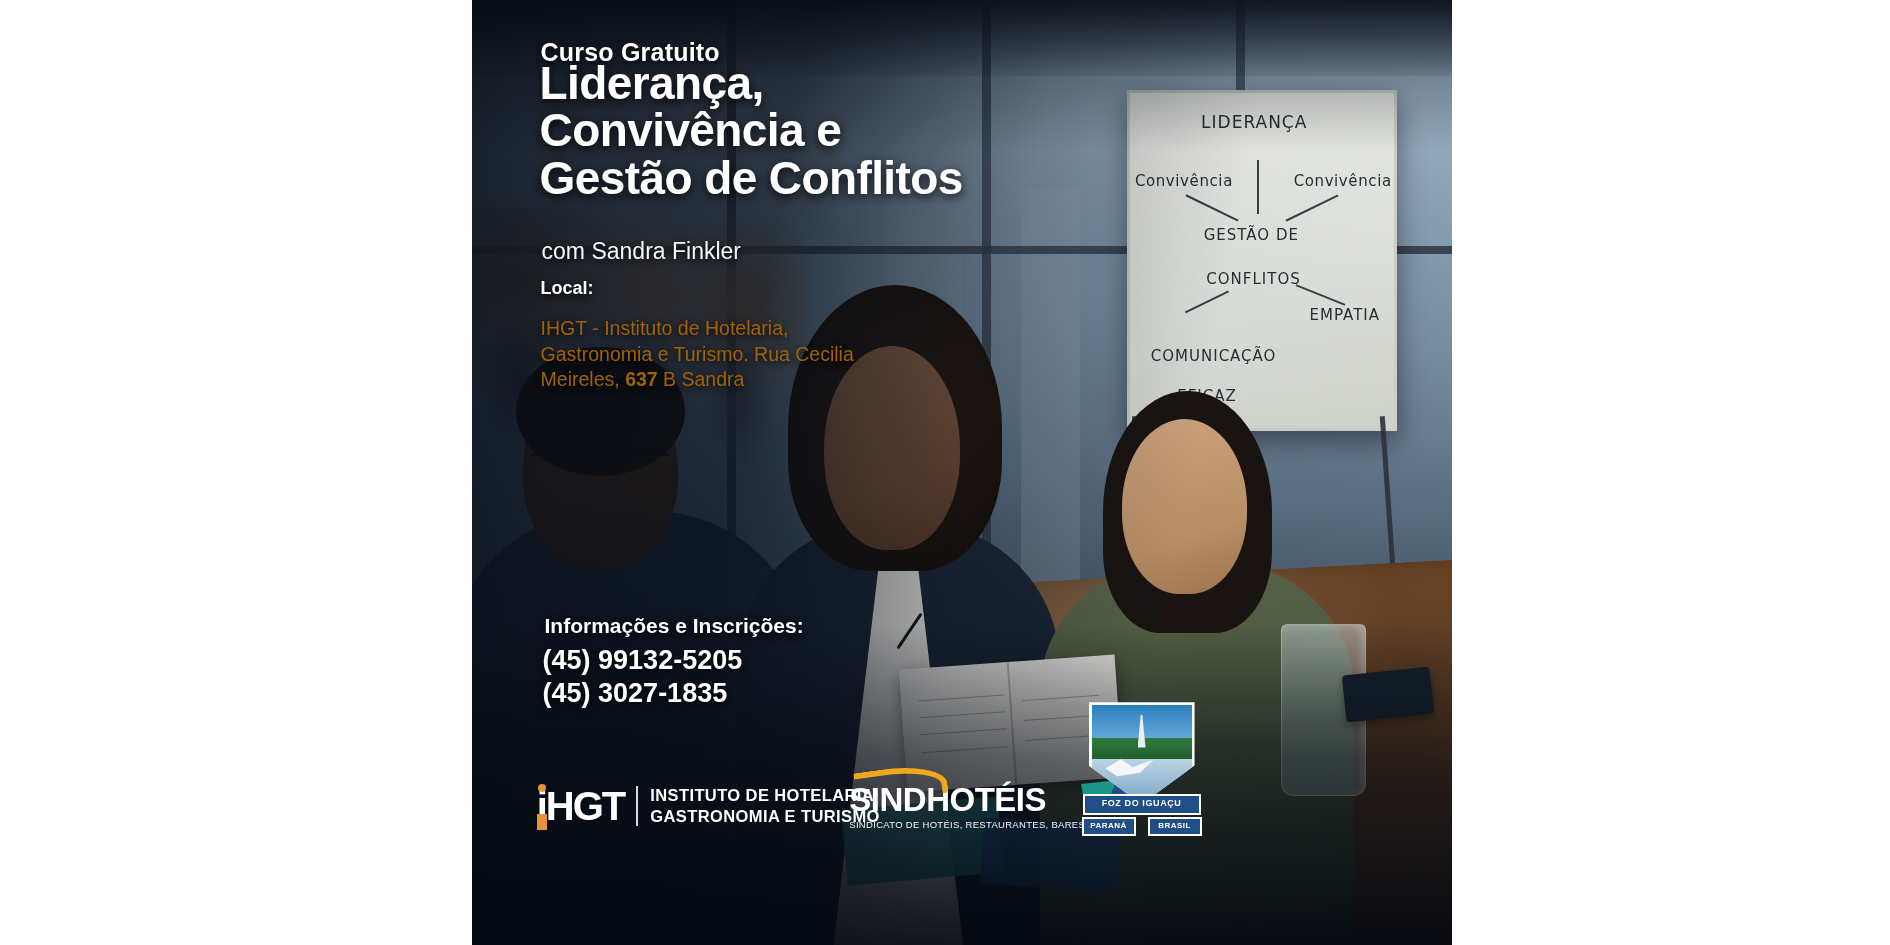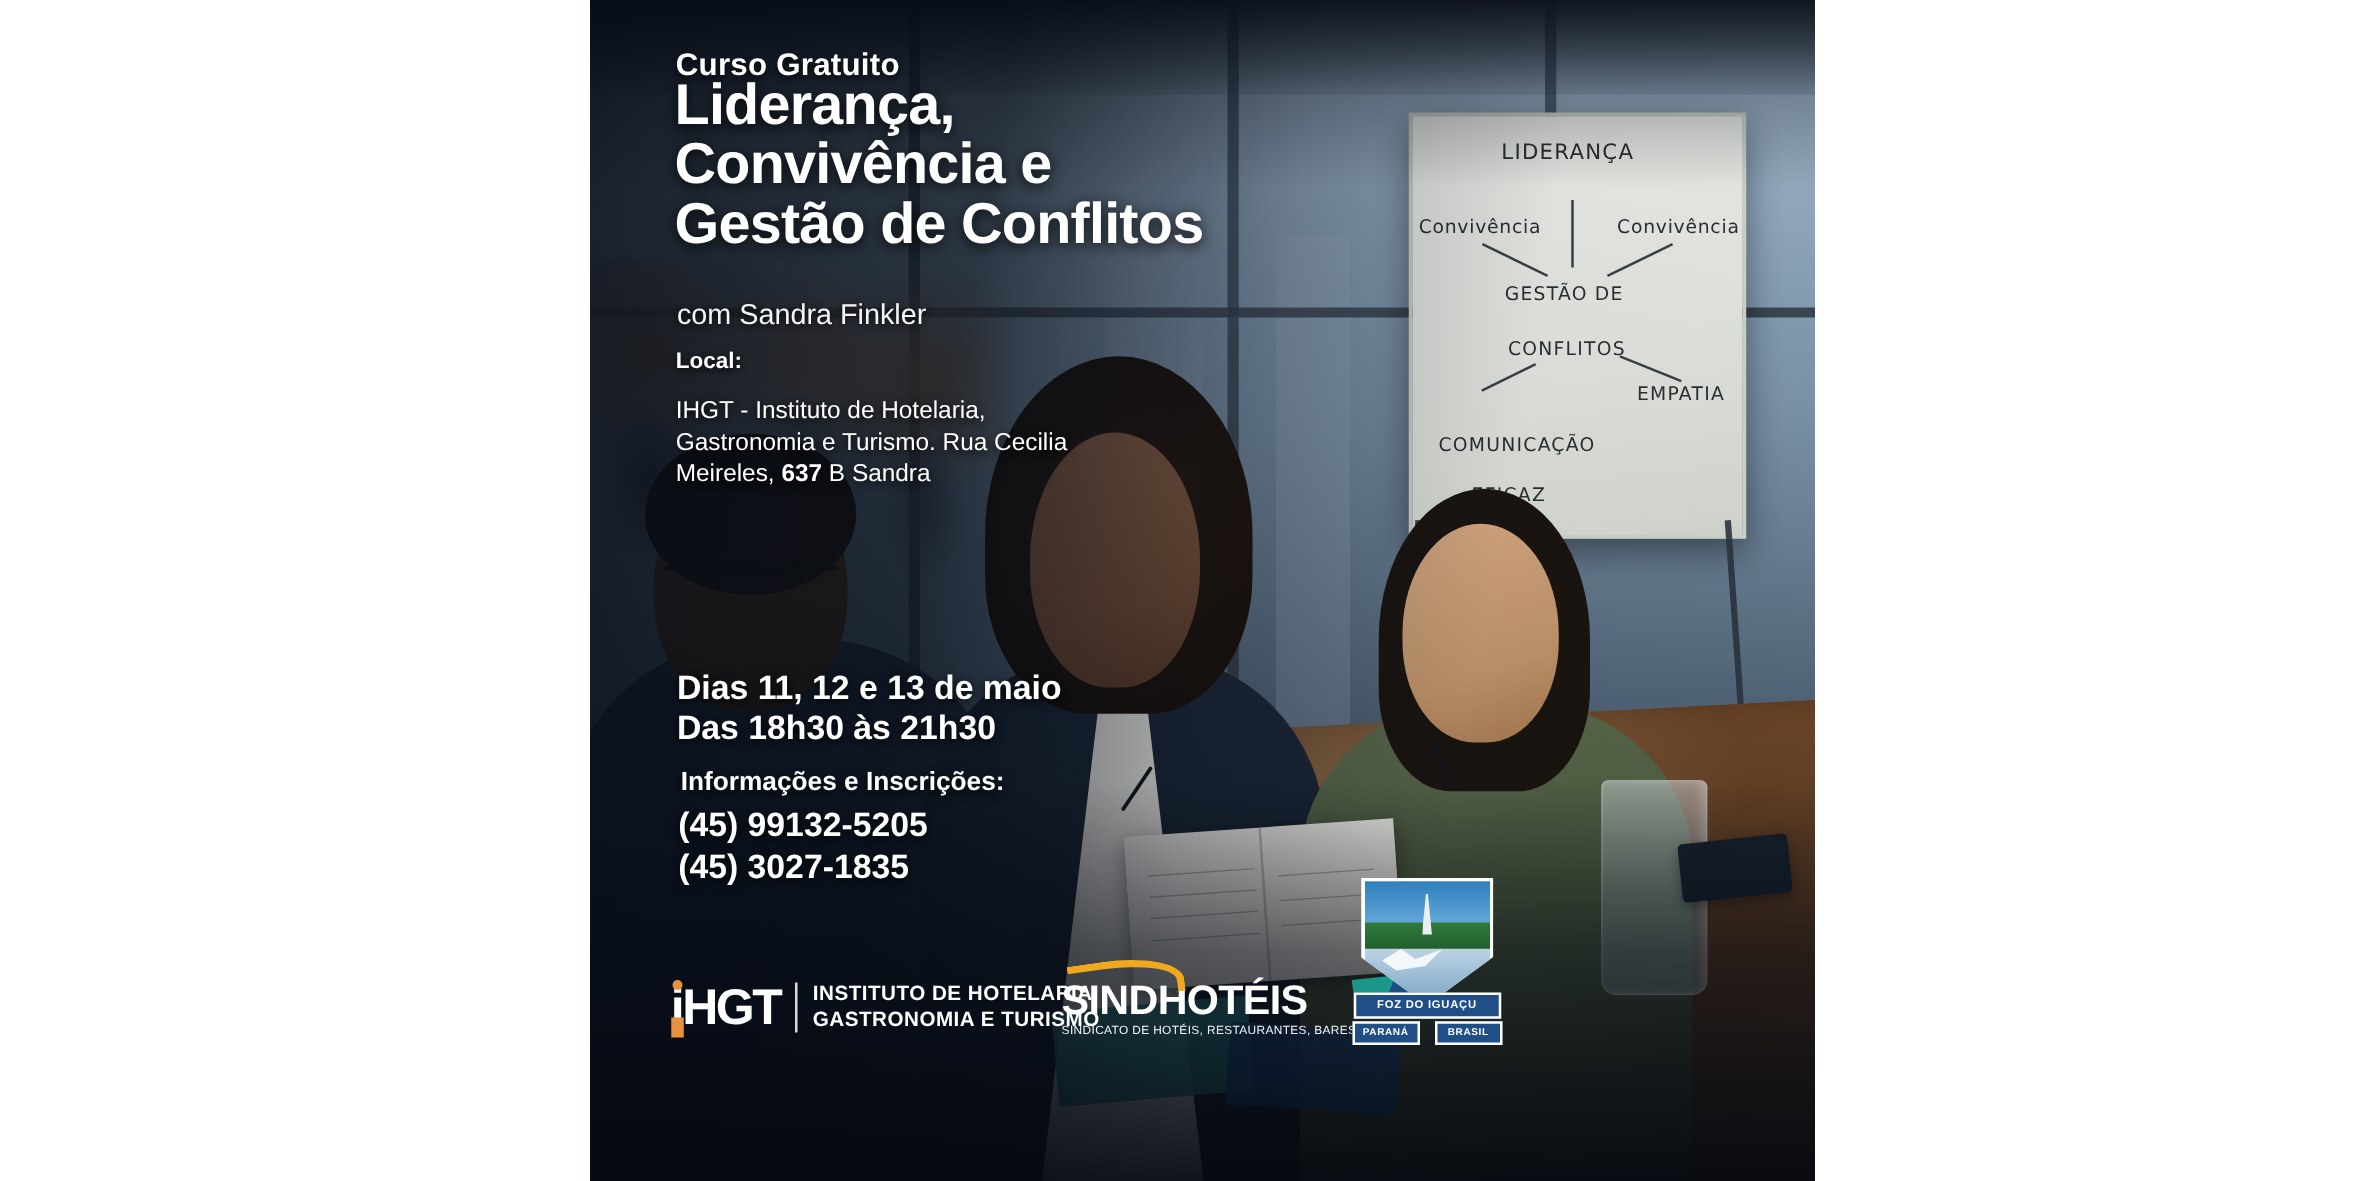--- a/index.html
+++ b/index.html
@@ -373,21 +373,21 @@
     font-weight: bold;
     text-shadow: 0 2px 6px rgba(0,0,0,0.85);
     text-align: right;
   }
   .local-addr {
     position: absolute;
     left: 7.0%;
     top: 33.4%;
     font-size: 19.5px;
     line-height: 1.33;
-    color: #ffffff;
+    color: #a16207;
     text-shadow: 0 2px 7px rgba(0,0,0,0.9);
   }
   .local-addr b { font-weight: bold; }
   .dates {
     position: absolute;
     left: 7.1%;
     top: 56.6%;
     font-size: 27px;
     font-weight: bold;
     line-height: 1.18;
@@ -683,24 +683,20 @@
 
       <div class="with-speaker">com Sandra Finkler</div>
 
       <div class="local-label">Local:</div>
       <div class="local-addr">
         <div>IHGT - Instituto de  Hotelaria,</div>
         <div>Gastronomia e Turismo. Rua Cecilia</div>
         <div><span>Meireles, </span><b>637</b><span> B Sandra</span></div>
       </div>
 
-      <div class="dates">
-        <div>Dias 11, 12 e 13 de maio</div>
-        <div>Das 18h30 às 21h30</div>
-      </div>
 
       <div class="info-label">Informações e Inscrições:</div>
       <div class="phones">
         <div>(45) 99132-5205</div>
         <div>(45) 3027-1835</div>
       </div>
 
       <div class="logos">
 
         <div class="ihgt">

